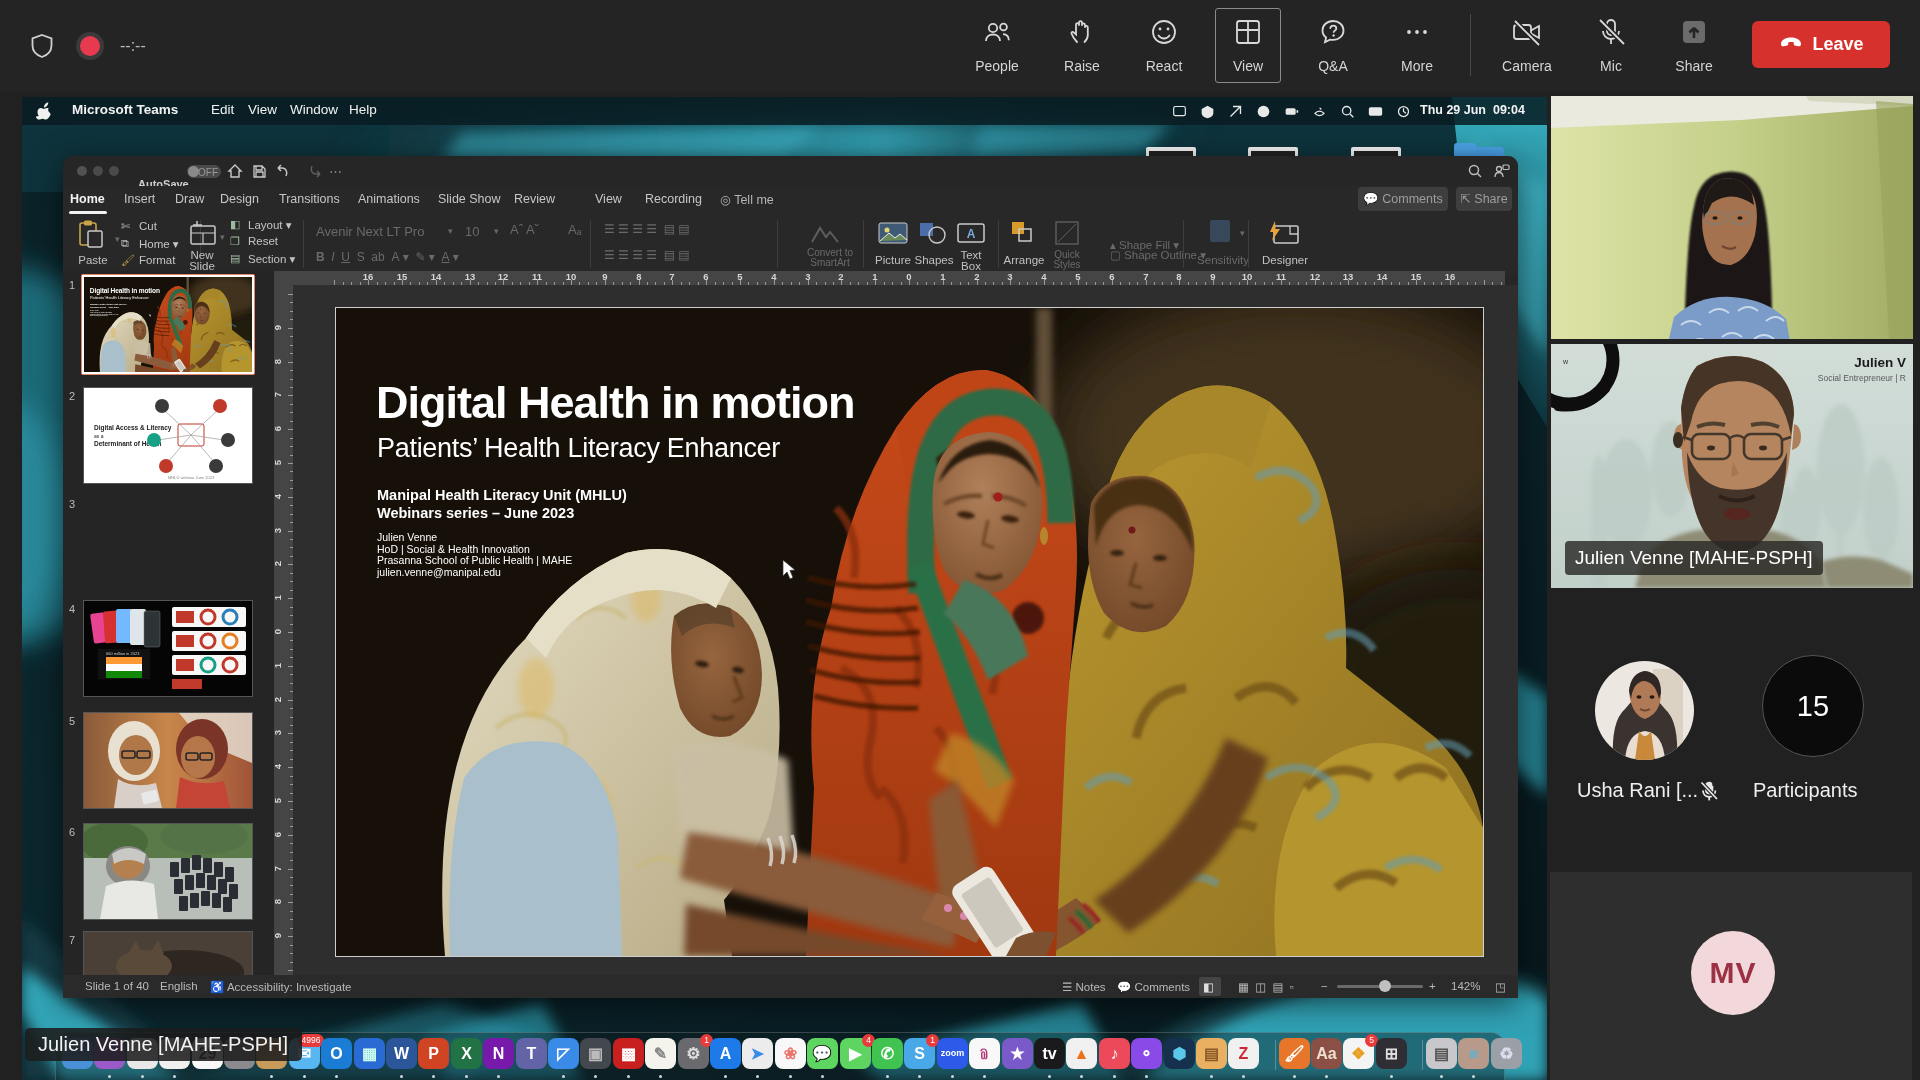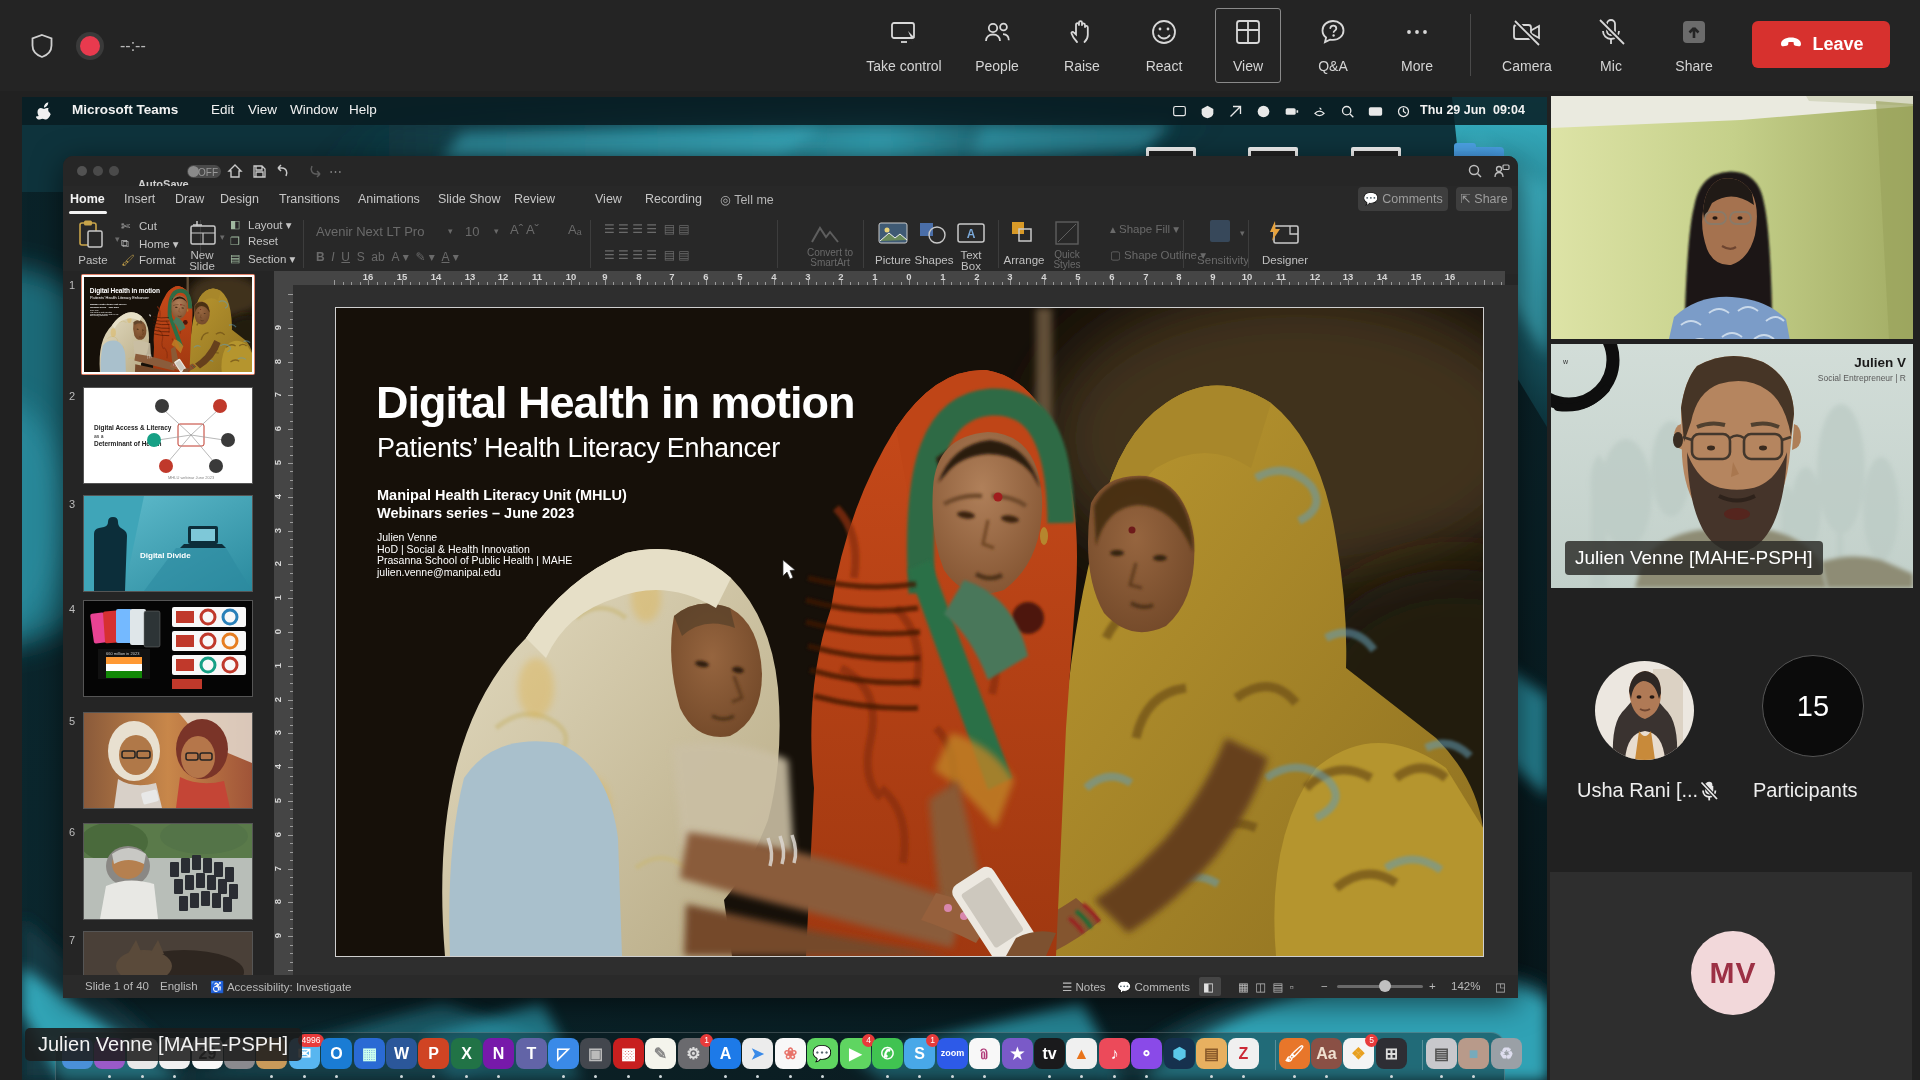--- a/index.html
+++ b/index.html
@@ -43,28 +43,20 @@
 .pname{position:absolute;color:#eee;font-size:20px}
 </style></head><body>
 
 <div id="topbar">
 <svg class="abs" style="left:28px;top:32px" width="28" height="28" viewBox="0 0 28 28">
       <path d="M14 3l9.5 3.5v7c0 5.5-4 9.5-9.5 11.5C8.5 23 4.5 19 4.5 13.5v-7z" fill="none" stroke="#cfcfcf" stroke-width="1.8"></path>
     </svg>
 <div class="abs" style="left:76px;top:32px;width:28px;height:28px;border-radius:50%;background:#3a3a3a"></div>
 <div class="abs" style="left:80px;top:36px;width:20px;height:20px;border-radius:50%;background:#e83a4e"></div>
 <div class="abs" style="left:120px;top:37px;color:#b9b9b9;font-size:16px">--:--</div>
-<div class="tbtn" style="left:849px;width:110px">
-      <svg class="ic" viewBox="0 0 32 32">
-        <rect x="4" y="7" width="22" height="15" rx="2" fill="none" stroke="#d8d8d8" stroke-width="1.8"></rect>
-        <path d="M13 26h6" fill="none" stroke="#d8d8d8" stroke-width="1.8"></path>
-        <path d="M20 15l7 7-3.5.5L25 26z" fill="#d8d8d8"></path>
-      </svg>
-      <div class="lb">Take control</div>
-    </div>
 <div class="tbtn" style="left:952px;width:90px">
       <svg class="ic" viewBox="0 0 32 32">
         <circle cx="12" cy="12" r="4.2" fill="none" stroke="#d8d8d8" stroke-width="1.8"></circle>
         <path d="M5 25c0-4 3-6.5 7-6.5s7 2.5 7 6.5" fill="none" stroke="#d8d8d8" stroke-width="1.8"></path>
         <circle cx="22.5" cy="11" r="3.4" fill="none" stroke="#d8d8d8" stroke-width="1.8"></circle>
         <path d="M22 18.2c3.5.2 5.8 2.6 5.8 6" fill="none" stroke="#d8d8d8" stroke-width="1.8"></path>
       </svg>
       <div class="lb">People</div>
     </div>
 <div class="tbtn" style="left:1037px;width:90px">
@@ -348,21 +340,21 @@
 <svg class="abs" style="left:947px;top:6px" width="28" height="26" viewBox="0 0 28 26">
           <rect x="2" y="2" width="12" height="12" fill="#d89a28"></rect>
           <rect x="9" y="9" width="12" height="12" fill="none" stroke="#c9c9c9" stroke-width="1.5"></rect>
         </svg>
 <div class="rlab" style="left:931px;top:40px;width:60px">Arrange</div>
 <svg class="abs dim" style="left:991px;top:6px" width="26" height="26" viewBox="0 0 26 26">
           <rect x="2" y="2" width="22" height="22" fill="none" stroke="#5e5e5e" stroke-width="1.4"></rect>
           <path d="M4 22L22 4" stroke="#5e5e5e"></path>
         </svg>
 <div class="rlab dim" style="left:973px;top:36px;width:62px;line-height:10px;font-size:10px">Quick<br>Styles</div>
-<div class="abs dim" style="left:1047px;top:8px;font-size:11.5px">▴ Shape Fill ▾</div>
+<div class="abs dim" style="left:1047px;top:24px;font-size:11.5px">▴ Shape Fill ▾</div>
 <div class="abs dim" style="left:1047px;top:34px;font-size:11.5px">▢ Shape Outline ▾</div>
 <div class="rsep" style="left:1120px"></div>
 <div class="abs" style="left:1147px;top:6px;width:20px;height:22px;background:#37485a;border-radius:2px"></div>
 <div class="abs dim" style="left:1177px;top:14px;font-size:9px">▾</div>
 <div class="rlab dim" style="left:1129px;top:40px;width:62px">Sensitivity</div>
 <div class="rsep" style="left:1185px"></div>
 <svg class="abs" style="left:1203px;top:6px" width="34" height="26" viewBox="0 0 34 26">
           <rect x="8" y="6" width="24" height="17" rx="1.5" fill="none" stroke="#c9c9c9" stroke-width="1.6"></rect>
           <path d="M24 6v8h8" stroke="#c9c9c9" stroke-width="1.3" fill="none"></path>
           <path d="M9 1L4 12h4l-2 9 8-12h-4.5z" fill="#e8a33d"></path>
@@ -670,36 +662,20 @@
 <line x1="107" y1="47" x2="84" y2="74" stroke="#999" stroke-width=".7"></line>
             <line x1="107" y1="47" x2="130" y2="74" stroke="#999" stroke-width=".7"></line>
 <circle cx="78" cy="18" r="7" fill="#3a3a3a"></circle>
             <circle cx="136" cy="18" r="7" fill="#c0392b"></circle>
 <circle cx="70" cy="52" r="7" fill="#16a085"></circle>
             <circle cx="144" cy="52" r="7" fill="#3a3a3a"></circle>
 <circle cx="82" cy="78" r="7" fill="#c0392b"></circle>
             <circle cx="132" cy="78" r="7" fill="#3a3a3a"></circle>
 <text x="84" y="91" font-size="4" fill="#888" font-family="Liberation Sans">MHLU webinar June 2023</text>
 </svg></div>
-<div class="thumb" style="top:225px"><svg width="168" height="95" viewBox="0 0 168 95">
-<defs>
-              <linearGradient id="t3g" x1="0" y1="0" x2="1" y2="1">
-                <stop offset="0" stop-color="#63bfcf"></stop>
-                <stop offset="1" stop-color="#2a8a9e"></stop>
-              </linearGradient>
-            </defs>
-<rect width="168" height="95" fill="url(#t3g)"></rect>
-<polygon points="0,0 60,0 40,95 0,95" fill="#3fa5b8"></polygon>
-<path d="M10 95 V38 q0,-5 5,-6 l5,-1 q4,-1 4,-5 q0,-5 5,-5 q5,0 5,5 q0,4 3,6 l3,2 q3,2 3,6 l-2,55z" fill="#0c2e3a"></path>
-<rect x="104" y="30" width="30" height="18" rx="2" fill="#0c2e3a"></rect>
-            <rect x="107" y="33" width="24" height="12" fill="#7ec8d8"></rect>
-            <polygon points="100,48 138,48 142,52 96,52" fill="#0c2e3a"></polygon>
-<polygon points="92,52 142,52 168,95 60,95" fill="#2d8ba0" opacity=".6"></polygon>
-<text x="56" y="62" font-size="8" font-weight="bold" fill="#fff" font-family="Liberation Sans">Digital Divide</text>
-</svg></div>
 <div class="thumb" style="top:330px;background:#000"><svg width="168" height="95" viewBox="0 0 168 95">
 <rect width="168" height="95" fill="#050505"></rect>
 <rect x="8" y="12" width="14" height="30" rx="2" fill="#e84393" transform="rotate(-8 15 27)"></rect>
 <rect x="20" y="10" width="15" height="32" rx="2" fill="#d63031" transform="rotate(-4 27 26)"></rect>
 <rect x="32" y="8" width="16" height="34" rx="2" fill="#74b9ff"></rect>
 <rect x="46" y="8" width="16" height="36" rx="2" fill="#dfe6e9"></rect>
 <rect x="60" y="10" width="16" height="36" rx="2" fill="#2d3436" stroke="#777" stroke-width=".5"></rect>
 <rect x="14" y="48" width="52" height="30" fill="#111"></rect>
 <rect x="22" y="56" width="36" height="7" fill="#ff9933"></rect>
             <rect x="22" y="63" width="36" height="7" fill="#fff"></rect>

